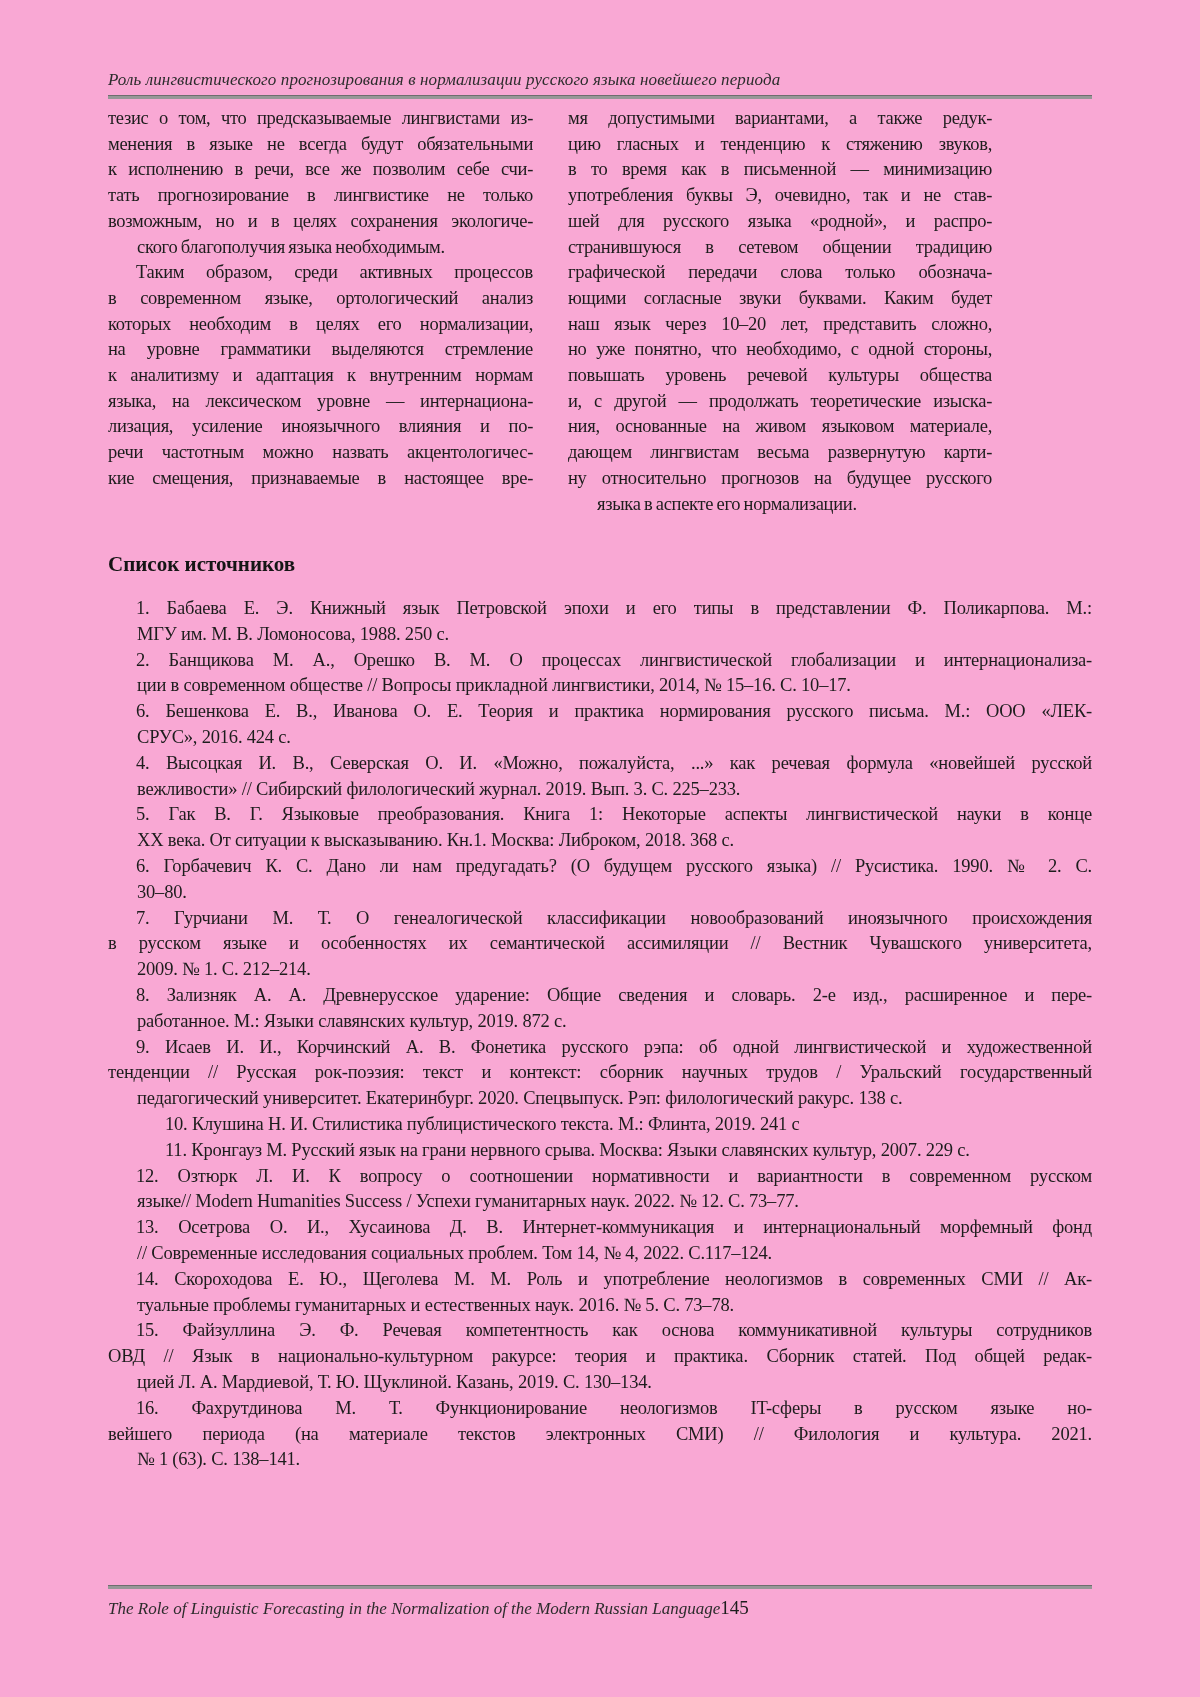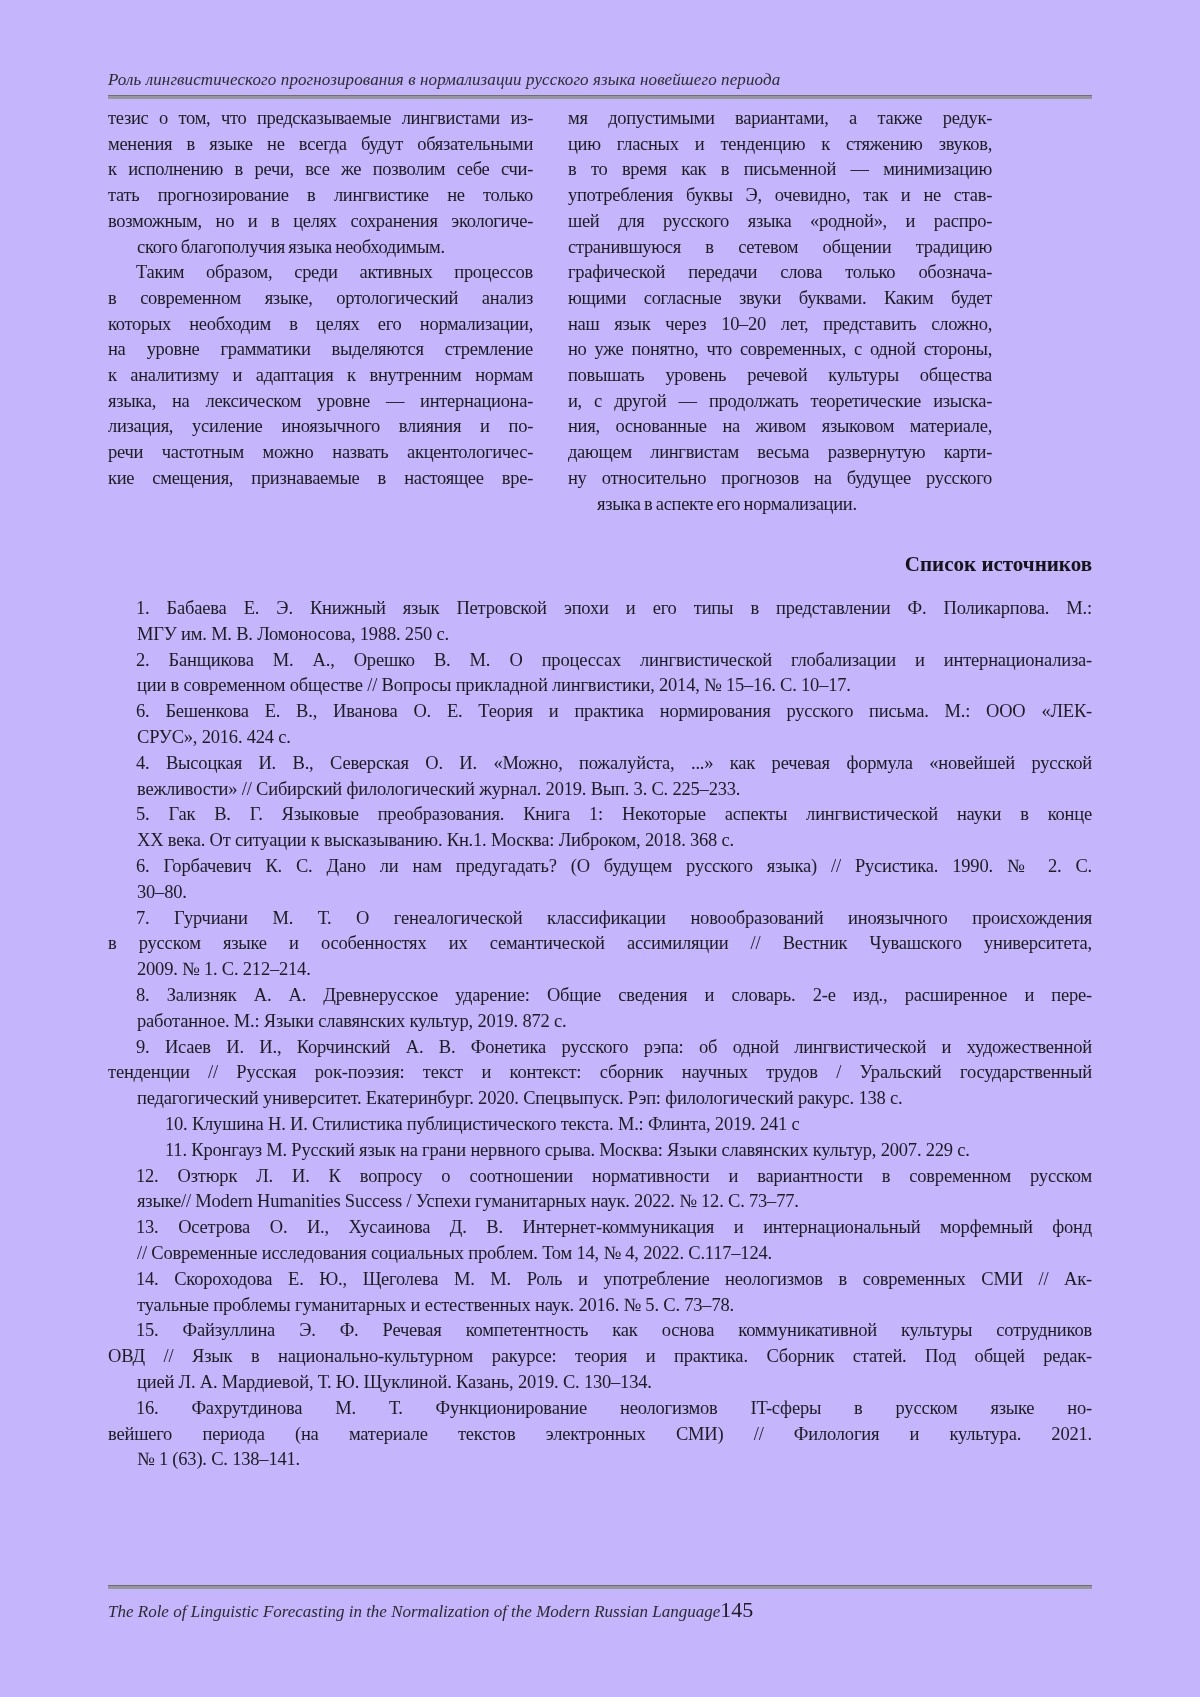--- a/index.html
+++ b/index.html
@@ -1,41 +1,41 @@
 <!DOCTYPE html>
 <html lang="ru"><head>
 <meta charset="utf-8">
 <style>
   html,body{margin:0;padding:0;background:#ffffff;}
   .page{
-    position:relative;width:1200px;height:1697px;background:#c4b5fd;overflow:hidden;
+    position:relative;width:1200px;height:1697px;background:#f9a8d4;overflow:hidden;
     font-family:"Liberation Serif", serif;color:#1d1d1d;margin:0 auto;
   }
   
   .hdr{position:absolute;left:108px;width:984px;top:70px;}
   .running-head{font-style:italic;font-size:17px;color:#2c2c2c;letter-spacing:0.1px;}
   .hdr-rule{margin-top:5px;height:3px;background:#979797;border-top:1px solid #6e6e6e;}
   
   .columns{position:absolute;left:108px;top:106px;width:984px;display:flex;gap:35px;}
   .col{width:425px;font-size:18.5px;line-height:25.7px;}
   .col:last-child{width:424px;}
   .tline{text-align:justify;text-align-last:justify;white-space:nowrap;}
   .col .tline{letter-spacing:-0.3px;word-spacing:-1px;}
   .no-j{text-align:left;text-align-last:left;margin-left:29px;}
   .ind{text-indent:28px;}
   
-  .refs-heading{position:absolute;left:108px;top:552px;width:984px;text-align:right;
+  .refs-heading{position:absolute;left:108px;top:552px;width:984px;text-align:left;
     font-weight:bold;font-size:21px;color:#151515;}
   .refs{position:absolute;left:108px;top:596px;width:984px;font-size:18.5px;line-height:25.8px;}
   .refs .tline{letter-spacing:-0.2px;}
   
   .ftr-rule{position:absolute;left:108px;top:1585px;width:984px;height:3px;background:#979797;border-top:1px solid #6e6e6e;}
   .ftr{position:absolute;left:108px;top:1597px;width:984px;display:flex;justify-content:flex-start;align-items:baseline;}
   .ftr-title{font-style:italic;font-size:17px;color:#2c2c2c;}
-  .page-num{font-size:22px;color:#1d1d1d;font-style:normal;}
+  .page-num{font-size:19px;color:#1d1d1d;font-style:normal;}
 </style>
 </head>
 <body>
 
 <div class="page">
 
   <div class="hdr">
     <div class="running-head">Роль лингвистического прогнозирования в нормализации русского языка новейшего периода</div>
     <div class="hdr-rule"></div>
   </div>
@@ -61,21 +61,21 @@
     <div class="col">
         <div class="tline">мя допустимыми вариантами, а также редук-</div>
         <div class="tline">цию гласных и тенденцию к стяжению звуков,</div>
         <div class="tline">в то время как в письменной — минимизацию</div>
         <div class="tline">употребления буквы Э, очевидно, так и не став-</div>
         <div class="tline">шей для русского языка «родной», и распро-</div>
         <div class="tline">странившуюся в сетевом общении традицию</div>
         <div class="tline">графической передачи слова только обознача-</div>
         <div class="tline">ющими согласные звуки буквами. Каким будет</div>
         <div class="tline">наш язык через 10–20 лет, представить сложно,</div>
-        <div class="tline">но уже понятно, что современных, с одной стороны,</div>
+        <div class="tline">но уже понятно, что необходимо, с одной стороны,</div>
         <div class="tline">повышать уровень речевой культуры общества</div>
         <div class="tline">и, с другой — продолжать теоретические изыска-</div>
         <div class="tline">ния, основанные на живом языковом материале,</div>
         <div class="tline">дающем лингвистам весьма развернутую карти-</div>
         <div class="tline">ну относительно прогнозов на будущее русского</div>
         <div class="tline no-j">языка в аспекте его нормализации.</div>
       </div>
   </div>
 
   <div class="refs-heading">Список источников</div>

